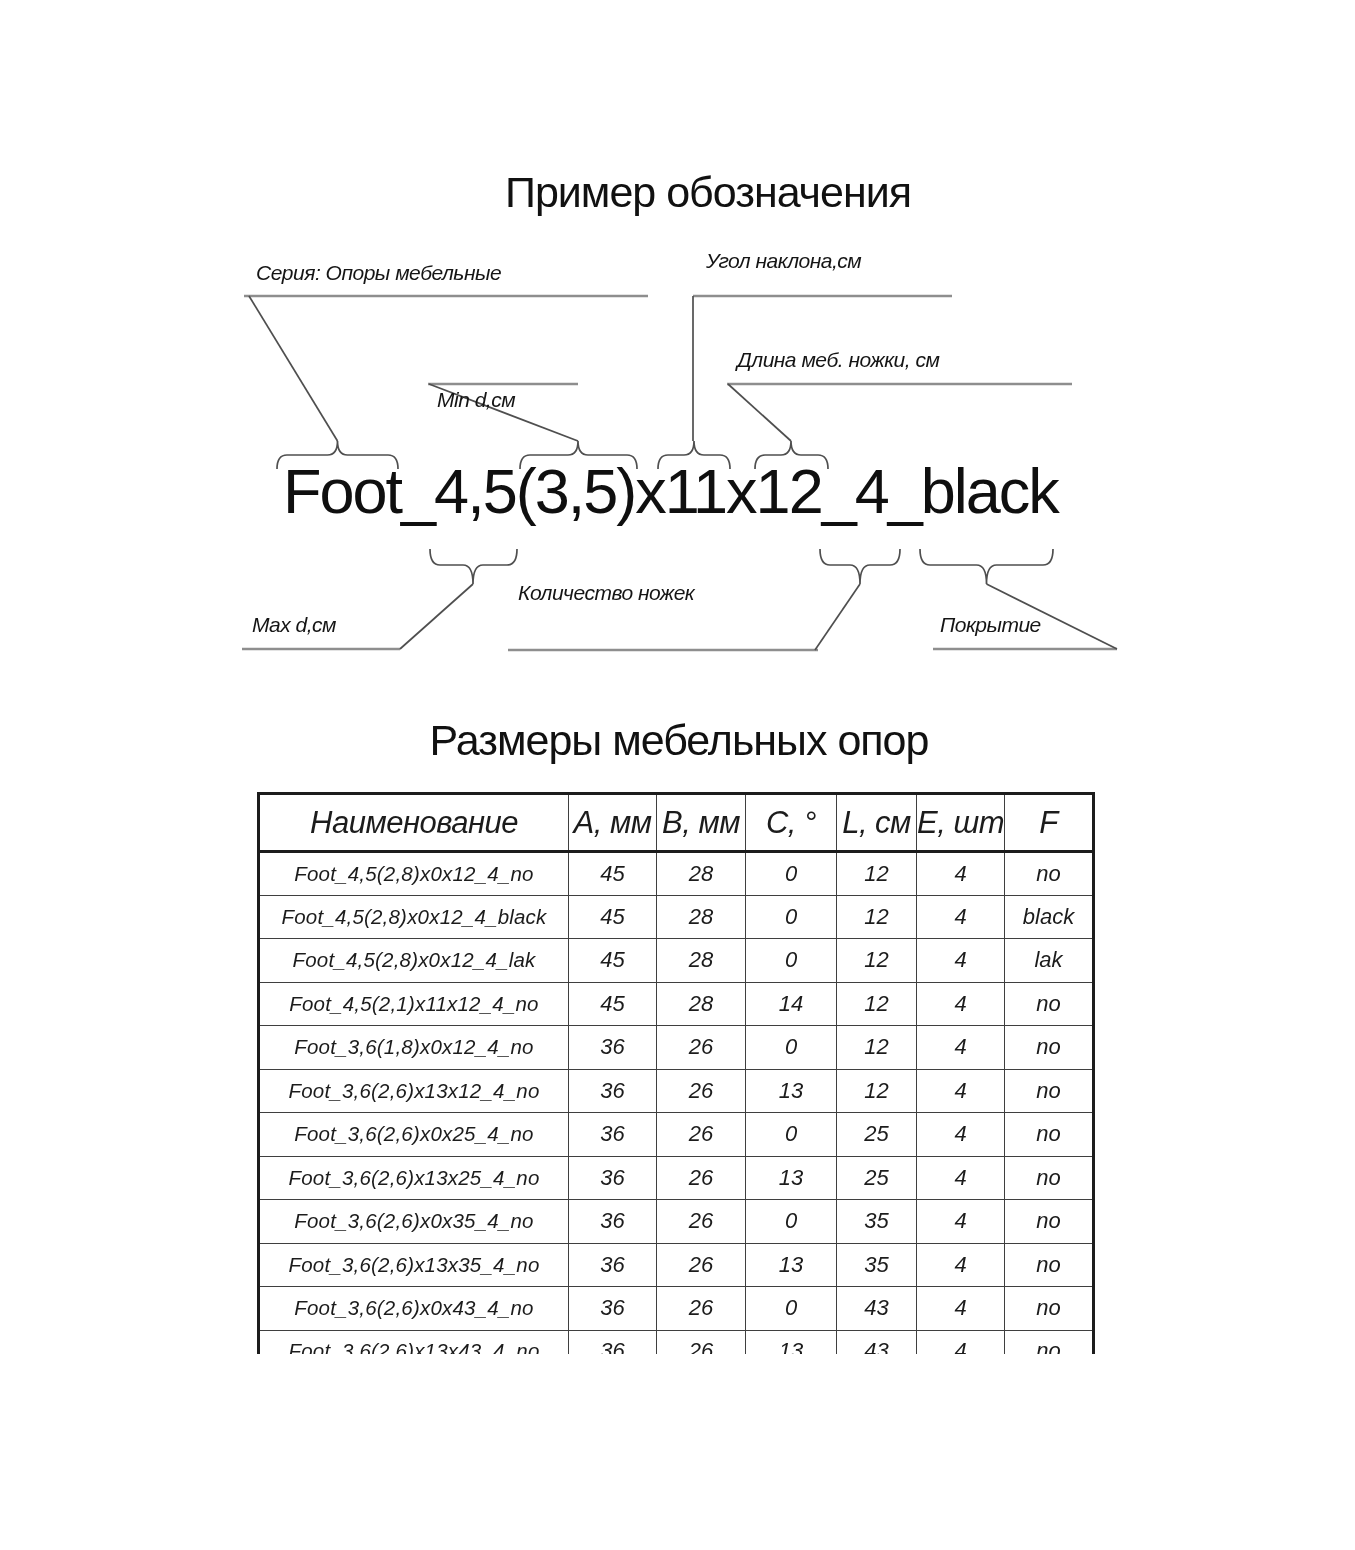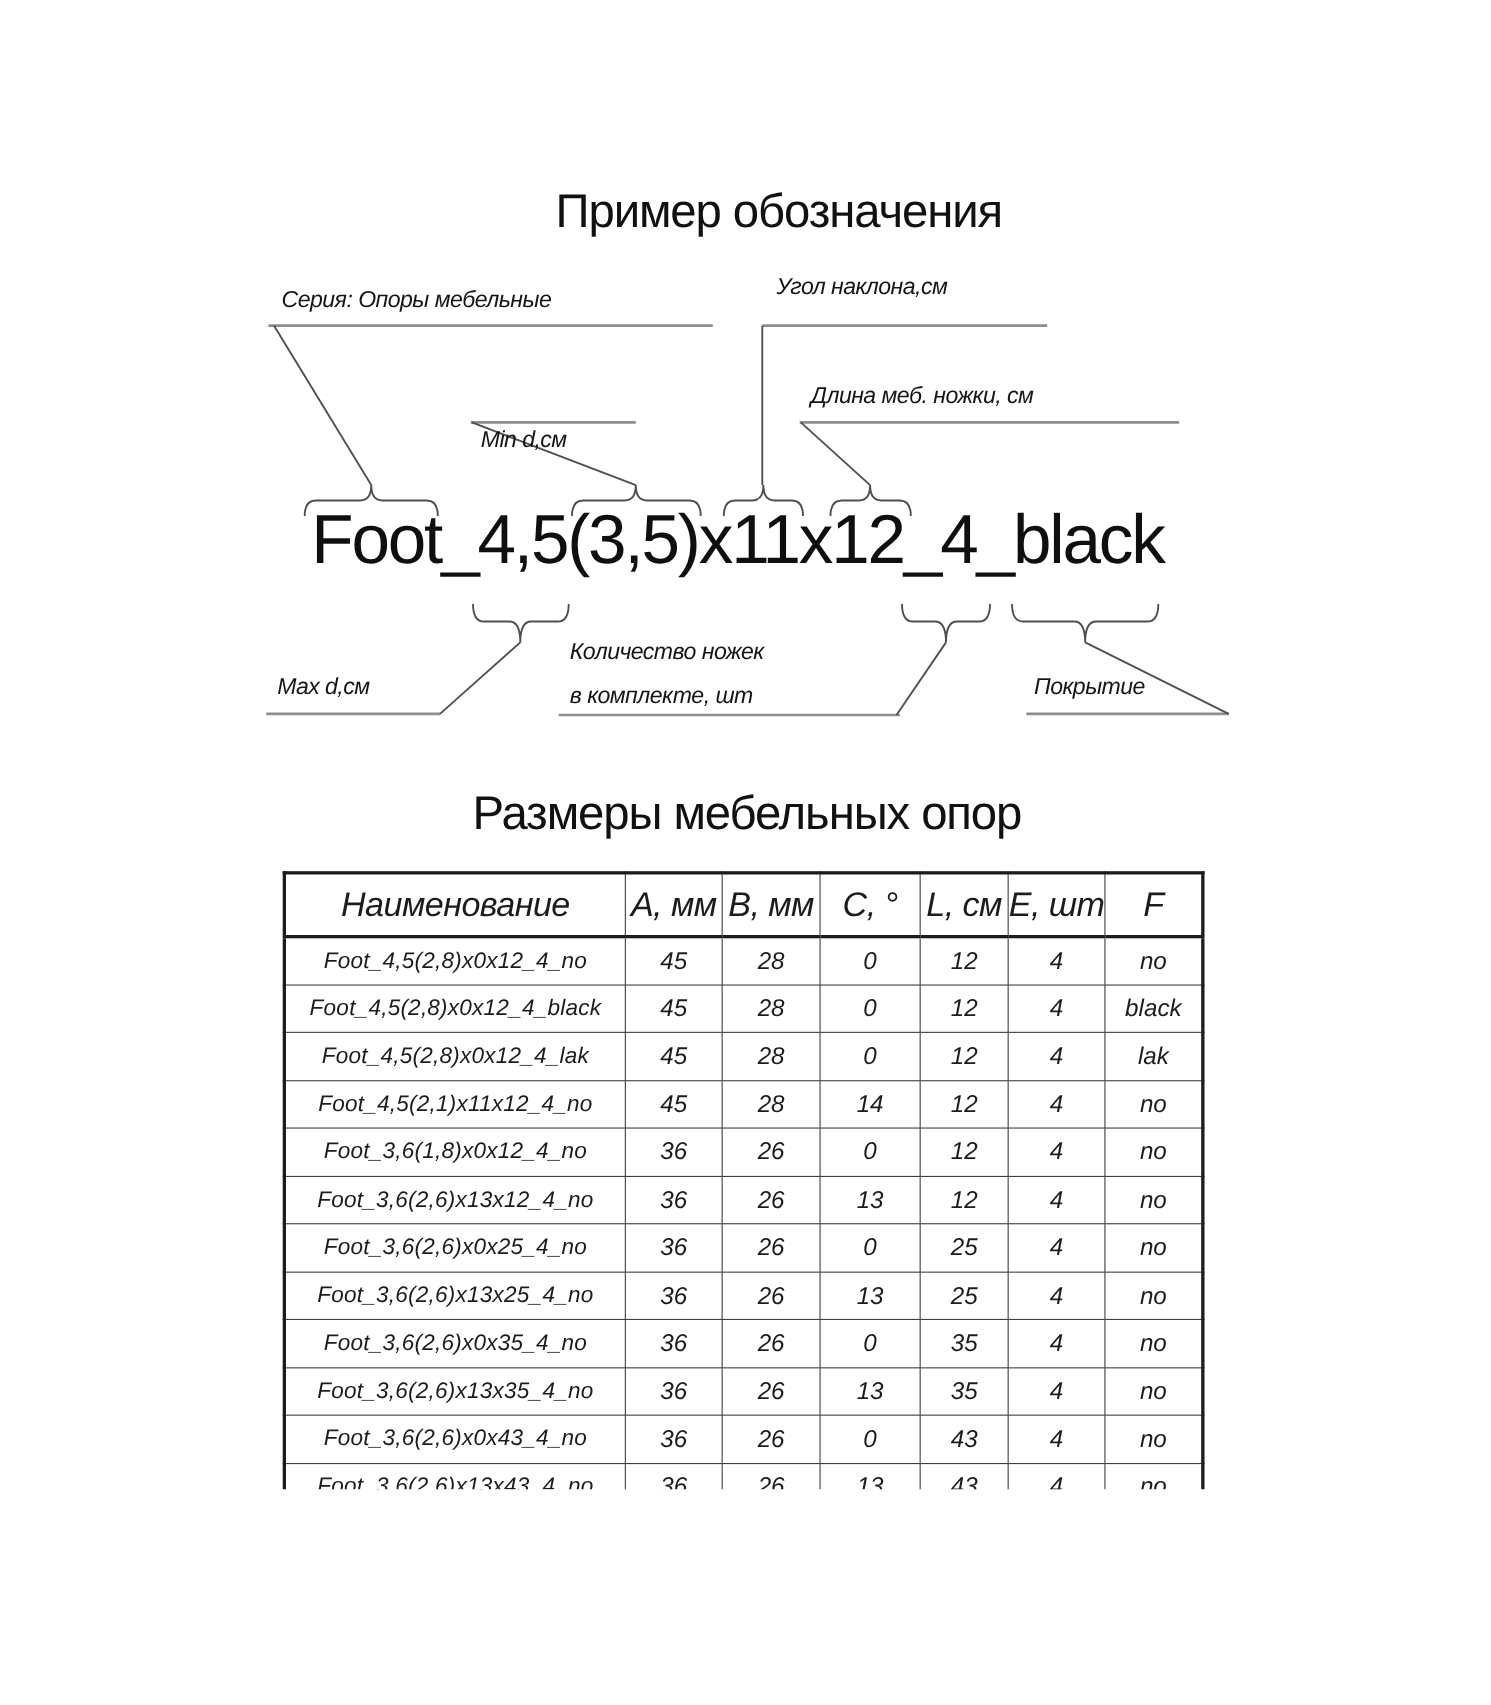--- a/index.html
+++ b/index.html
@@ -87,21 +87,20 @@
   <div class="ann" style="left:437px;top:344px;margin-top:45px;">Min d,см</div>
 
   <div class="ann" style="left:737px;top:349px;">Длина меб. ножки, см</div>
 
   <div class="code">Foot_4,5(3,5)x11x12_4_black</div>
 
   <div class="ann" style="left:252px;top:614px;">Max d,см</div>
 
   <div class="ann" style="left:518px;top:573px;line-height:40px;">
     <div>Количество ножек</div>
-    <div>в комплекте, шт</div>
   </div>
 
   <div class="ann" style="left:940px;top:614px;">Покрытие</div>
 
   <h2 class="sec-title" style="left:679px;top:716px;">Размеры мебельных опор</h2>
 
   <table class="dims">
     <colgroup>
       <col style="width:310px">
         <col style="width:88px">

